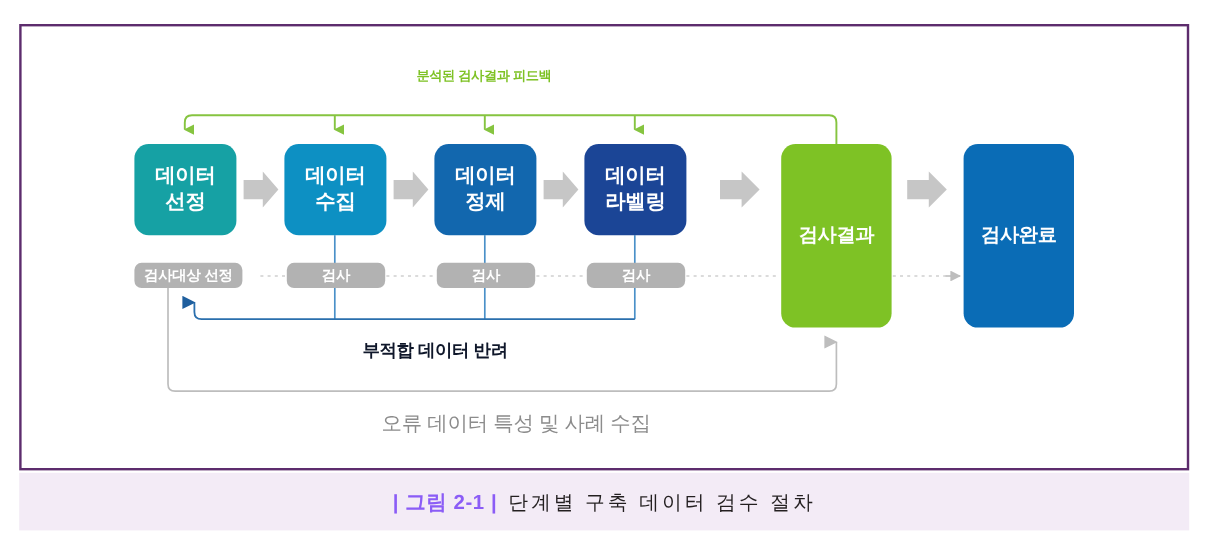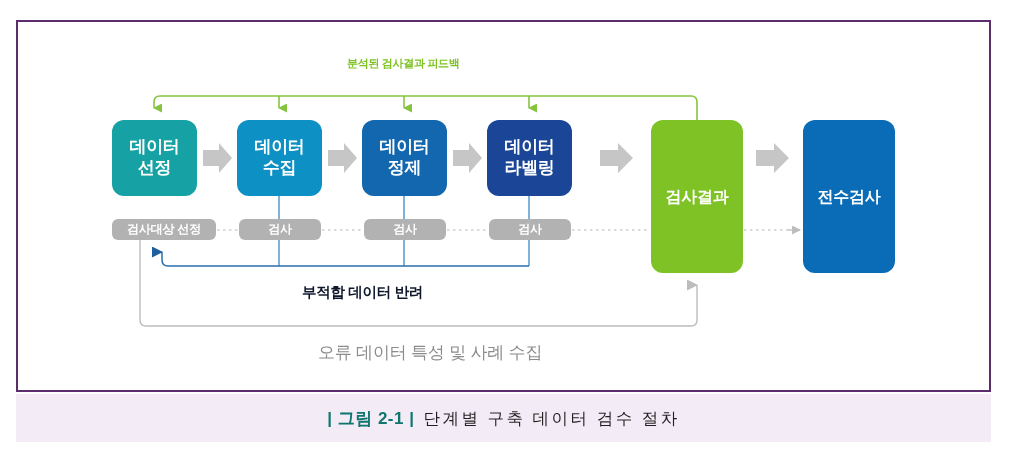--- a/index.html
+++ b/index.html
@@ -21,21 +21,21 @@
   .caption-band{
     position:absolute;left:16px;top:394px;width:975px;height:48px;
     background:#f3ebf6;box-sizing:border-box;
     display:flex;align-items:center;justify-content:center;
   }
   .caption-inner{
     display:flex;align-items:baseline;gap:9px;
     font-size:17px;color:#2a2a2a;white-space:nowrap;
   }
   .caption-tag{
-    color:#0f766e;font-weight:bold;font-size:17px;letter-spacing:0.5px;
+    color:#8b5cf6;font-weight:bold;font-size:17px;letter-spacing:0.5px;
   }
   .caption-text{letter-spacing:2.5px;font-size:16.5px;color:#231f20;}
 
   
   #wires{position:absolute;left:0;top:0;width:1009px;height:465px;pointer-events:none;}
 
   
   .stage{
     position:absolute;border-radius:12px;
     display:flex;flex-direction:column;align-items:center;justify-content:center;
@@ -50,21 +50,21 @@
   .s4{left:487px;top:120px;width:85px;height:76px;background:#1b4596;}
   .s5{left:651px;top:120px;width:92px;height:153px;background:#7ec225;font-size:16px;}
   .s6{left:803px;top:120px;width:92px;height:153px;background:#0a6cb6;font-size:16px;}
 
   
   .chip{
     position:absolute;height:21px;border-radius:6px;background:#b2b2b2;
     color:#ffffff;font-weight:bold;font-size:12px;
     display:flex;align-items:center;justify-content:center;letter-spacing:-0.2px;
   }
-  .c1{left:112px;top:219px;width:104px;}
+  .c1{left:112px;top:219px;width:90px;}
   .c2{left:239px;top:219px;width:82px;}
   .c3{left:364px;top:219px;width:82px;}
   .c4{left:489px;top:219px;width:82px;}
 
   
   .lbl{position:absolute;font-weight:bold;white-space:nowrap;}
   .lbl-green{left:347px;top:56px;font-size:11px;color:#7ec225;letter-spacing:-0.3px;}
   .lbl-blue{left:302px;top:283px;font-size:14.5px;color:#0f172a;letter-spacing:-0.3px;}
   .lbl-gray{left:318px;top:341px;font-size:17px;color:#8c8c8c;font-weight:normal;letter-spacing:-0.2px;}
 </style>
@@ -145,21 +145,21 @@
     <span>정제</span>
   </div>
   <div class="stage s4">
     <span>데이터</span>
     <span>라벨링</span>
   </div>
   <div class="stage s5">
     <span>검사결과</span>
   </div>
   <div class="stage s6">
-    <span>전수검사</span>
+    <span>검사완료</span>
   </div>
 
   <div class="chip c1">검사대상 선정</div>
   <div class="chip c2">검사</div>
   <div class="chip c3">검사</div>
   <div class="chip c4">검사</div>
 
   <div class="lbl lbl-green">분석된 검사결과 피드백</div>
   <div class="lbl lbl-blue">부적합 데이터 반려</div>
   <div class="lbl lbl-gray">오류 데이터 특성 및 사례 수집</div>

